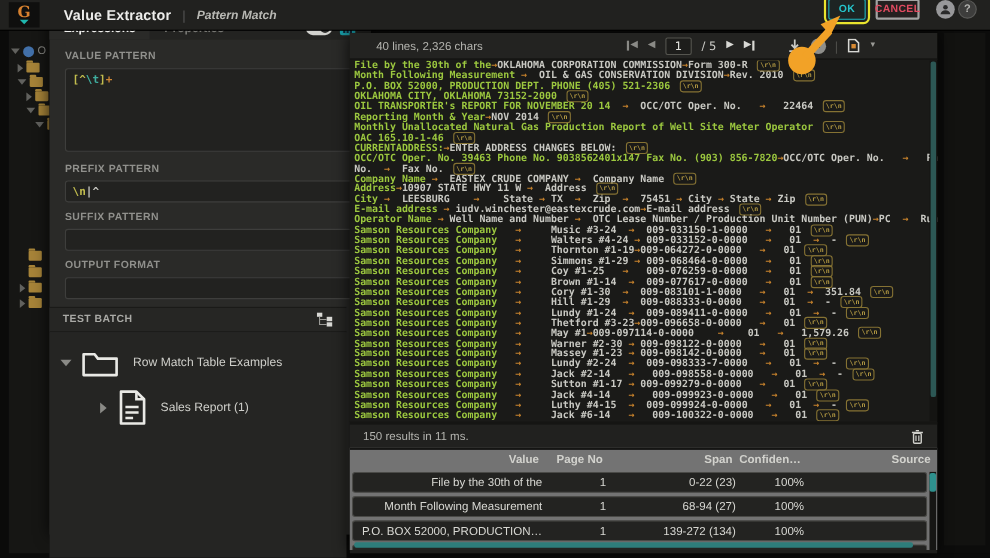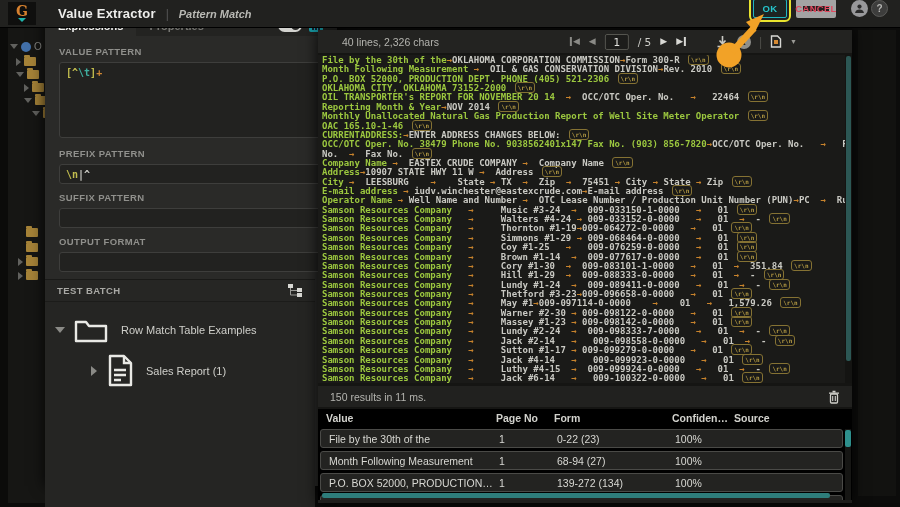--- a/index.html
+++ b/index.html
@@ -29,21 +29,21 @@
   .logo-g { font-family:"DejaVu Serif", serif; font-weight:bold; font-size:14px; color:#d6812f; line-height:12px; }
   .logo-chev { width:0; height:0; border-left:4px solid transparent; border-right:4px solid transparent;
     border-top:4px solid #1fb6ad; margin-top:1px; }
   .tb-title { margin-left:22px; font-size:13px; font-weight:bold; color:#ededeb; letter-spacing:.2px; }
   .tb-sep { margin:0 10px; color:#555; font-size:12px; }
   .tb-mode { font-style:italic; font-size:11px; font-weight:bold; color:#b9b9b4; }
   .tb-right { position:absolute; right:12px; top:0; height:16px; display:flex; align-items:center; }
   .btn { height:19px; border-radius:2px; font-weight:bold; font-size:9.5px; letter-spacing:.3px;
     display:flex; align-items:center; justify-content:center; background:#1d2423; cursor:pointer; }
   .btn-ok { width:34px; border:1px solid #1fb6c1; color:#25c4cb; outline:2px solid #e9e42e; outline-offset:2px; }
-  .btn-cancel { width:40px; margin-left:9px; border:7px solid #a3a3a3; color:#e04a60; background:#242020; }
+  .btn-cancel { width:40px; margin-left:9px; border:2px solid #a3a3a3; color:#e04a60; background:#242020; }
   .circ { width:17px; height:17px; border-radius:50%; display:flex; align-items:center; justify-content:center; }
   .user-circ { background:#98989a; margin-left:15px; }
   .help-circ { background:#3d3d3c; border:1px solid #5a5a58; color:#b5b5b2; font-size:10px; font-weight:bold; margin-left:3px; }
 
   
   .anno { position:absolute; left:692px; top:10px; width:90px; height:62px; z-index:9; pointer-events:none; overflow:visible; }
 
   
   .left-panel { position:absolute; left:45px; top:13px; width:292px; height:473px;
     background:#2a2a28; box-shadow:0 0 14px rgba(0,0,0,.85); }
@@ -109,21 +109,21 @@
   .crlf { display:inline-block; font-size:6px; color:#b59b43; border:1px solid #84713100;
     outline:1px solid #857233; border-radius:2px; padding:0 1px; margin-left:4px;
     transform:translateY(-1px); line-height:7px; }
   .v-scroll { position:absolute; right:0; top:0; width:7px; height:100%; background:#141412; }
   .v-thumb { position:absolute; right:1px; top:1px; width:5px; height:93%; background:#2c5754; border-radius:2px; }
 
   .summary-bar { height:24px; background:#21211f; border-top:3px solid #151513; display:flex;
     align-items:center; justify-content:space-between; padding:0 12px; }
   .summary-text { font-size:10.5px; color:#b4b4af; }
 
-  .rtable { position:relative; height:93px; background:#000000; border-top:2px solid #151513; overflow:hidden; }
+  .rtable { position:relative; height:93px; background:#737373; border-top:2px solid #151513; overflow:hidden;text-align:right; }
   .rt-grid { display:grid; grid-template-columns:170px 58px 118px 62px 1fr; padding-left:8px; align-items:center; }
   .rt-head { height:18px; color:#d2d2cd; font-size:10.5px; font-weight:bold; }
   .rt-rows { position:absolute; left:2px; right:9px; top:20px; bottom:0; overflow:hidden; }
   .rt-row { height:19px; margin-bottom:3px; background:#232321; border:1px solid #4a4a47;
     border-radius:3px; color:#d8d8d3; font-size:10.5px; }
   .rt-cell { overflow:hidden; white-space:nowrap; text-overflow:ellipsis; padding-right:6px; }
   .h-scroll { position:absolute; left:4px; bottom:2px; width:508px; height:5px; background:#2e7d7b; border-radius:2px; z-index:3; }
   .t-scroll { position:absolute; right:1px; top:20px; bottom:0; width:6px; background:#161614; }
   .t-thumb { position:absolute; top:1px; left:0; width:6px; height:17px; background:#2e908d; border-radius:2px; }
 
@@ -286,21 +286,21 @@
       <div class="vlines" id="vlines">
           <div class="vline"><span class="sg-m">File by the 30th of the</span><span class="sg-a">→</span><span class="sg-w">OKLAHOMA CORPORATION COMMISSION</span><span class="sg-a">→</span><span class="sg-w">Form 300-R </span><span class="crlf">\r\n</span></div>
           <div class="vline"><span class="sg-m">Month Following Measurement</span><span class="sg-a"> →  </span><span class="sg-w">OIL &amp; GAS CONSERVATION DIVISION</span><span class="sg-a">→</span><span class="sg-w">Rev. 2010 </span><span class="crlf">\r\n</span></div>
           <div class="vline"><span class="sg-m">P.O. BOX 52000, PRODUCTION DEPT. PHONE (405) 521-2306 </span><span class="crlf">\r\n</span></div>
           <div class="vline"><span class="sg-m">OKLAHOMA CITY, OKLAHOMA 73152-2000 </span><span class="crlf">\r\n</span></div>
           <div class="vline"><span class="sg-m">OIL TRANSPORTER's REPORT FOR NOVEMBER 20 14</span><span class="sg-a">  →  </span><span class="sg-w">OCC/OTC Oper. No.</span><span class="sg-a">   →   </span><span class="sg-w">22464 </span><span class="crlf">\r\n</span></div>
           <div class="vline"><span class="sg-m">Reporting Month &amp; Year</span><span class="sg-a">→</span><span class="sg-w">NOV 2014 </span><span class="crlf">\r\n</span></div>
           <div class="vline"><span class="sg-m">Monthly Unallocated Natural Gas Production Report of Well Site Meter Operator </span><span class="crlf">\r\n</span></div>
           <div class="vline"><span class="sg-m">OAC 165.10-1-46 </span><span class="crlf">\r\n</span></div>
           <div class="vline"><span class="sg-m">CURRENTADDRESS:</span><span class="sg-a">→</span><span class="sg-w">ENTER ADDRESS CHANGES BELOW: </span><span class="crlf">\r\n</span></div>
-          <div class="vline"><span class="sg-m">OCC/OTC Oper. No. 38479 Phone No. 9038562401x147 Fax No. (903) 856-7820</span><span class="sg-a">→</span><span class="sg-w">OCC/OTC Oper. No.</span><span class="sg-a">   →   </span><span class="sg-w">Phone</span></div>
+          <div class="vline"><span class="sg-m">OCC/OTC Oper. No. 39463 Phone No. 9038562401x147 Fax No. (903) 856-7820</span><span class="sg-a">→</span><span class="sg-w">OCC/OTC Oper. No.</span><span class="sg-a">   →   </span><span class="sg-w">Phone</span></div>
           <div class="vline"><span class="sg-w">No.</span><span class="sg-a">  →  </span><span class="sg-w">Fax No. </span><span class="crlf">\r\n</span></div>
           <div class="vline"><span class="sg-m">Company Name</span><span class="sg-a"> →  </span><span class="sg-w">EASTEX CRUDE COMPANY</span><span class="sg-a"> →  </span><span class="sg-w">Company Name </span><span class="crlf">\r\n</span></div>
           <div class="vline"><span class="sg-m">Address</span><span class="sg-a">→</span><span class="sg-w">10907 STATE HWY 11 W</span><span class="sg-a"> →  </span><span class="sg-w">Address </span><span class="crlf">\r\n</span></div>
           <div class="vline"><span class="sg-m">City</span><span class="sg-a"> →  </span><span class="sg-w">LEESBURG</span><span class="sg-a">    →    </span><span class="sg-w">State</span><span class="sg-a"> → </span><span class="sg-w">TX</span><span class="sg-a">  →  </span><span class="sg-w">Zip</span><span class="sg-a">  →  </span><span class="sg-w">75451</span><span class="sg-a"> → </span><span class="sg-w">City</span><span class="sg-a"> → </span><span class="sg-w">State</span><span class="sg-a"> → </span><span class="sg-w">Zip </span><span class="crlf">\r\n</span></div>
           <div class="vline"><span class="sg-m">E-mail address</span><span class="sg-a"> → </span><span class="sg-w">iudv.winchester@eastexcrude.com</span><span class="sg-a">→</span><span class="sg-w">E-mail address </span><span class="crlf">\r\n</span></div>
           <div class="vline"><span class="sg-m">Operator Name</span><span class="sg-a"> → </span><span class="sg-w">Well Name and Number</span><span class="sg-a"> →  </span><span class="sg-w">OTC Lease Number / Production Unit Number (PUN)</span><span class="sg-a">→</span><span class="sg-w">PC</span><span class="sg-a">  →  </span><span class="sg-w">Runs </span></div>
           <div class="vline"><span class="sg-m">Samson Resources Company</span><span class="sg-a">   →   </span><span class="sg-w">  Music #3-24</span><span class="sg-a">  →  </span><span class="sg-w">009-033150-1-0000</span><span class="sg-a">   →   </span><span class="sg-w">01 </span><span class="crlf">\r\n</span></div>
           <div class="vline"><span class="sg-m">Samson Resources Company</span><span class="sg-a">   →   </span><span class="sg-w">  Walters #4-24</span><span class="sg-a"> → </span><span class="sg-w">009-033152-0-0000</span><span class="sg-a">   →   </span><span class="sg-w">01</span><span class="sg-a">  →  </span><span class="sg-w">- </span><span class="crlf">\r\n</span></div>
           <div class="vline"><span class="sg-m">Samson Resources Company</span><span class="sg-a">   →   </span><span class="sg-w">  Thornton #1-19</span><span class="sg-a">→</span><span class="sg-w">009-064272-0-0000</span><span class="sg-a">   →   </span><span class="sg-w">01 </span><span class="crlf">\r\n</span></div>
           <div class="vline"><span class="sg-m">Samson Resources Company</span><span class="sg-a">   →   </span><span class="sg-w">  Simmons #1-29</span><span class="sg-a"> → </span><span class="sg-w">009-068464-0-0000</span><span class="sg-a">   →   </span><span class="sg-w">01 </span><span class="crlf">\r\n</span></div>
@@ -331,21 +331,21 @@
         <rect x="2.5" y="4" width="7" height="9" rx="1" fill="none" stroke="#cfcfca" stroke-width="1.3"></rect>
         <path d="M1 3.2 h10 M4.5 1.5 h3" stroke="#cfcfca" stroke-width="1.3"></path>
         <path d="M4.7 6 v5 M7.3 6 v5" stroke="#cfcfca" stroke-width="1.1"></path>
       </svg>
     </div>
 
     <div class="rtable">
       <div class="rt-grid rt-head">
         <div class="rt-cell">Value</div>
         <div class="rt-cell">Page No</div>
-        <div class="rt-cell">Form</div>
+        <div class="rt-cell">Span</div>
         <div class="rt-cell">Confidence</div>
         <div class="rt-cell">Source</div>
       </div>
       <div class="rt-rows" id="rtRows">
           <div class="rt-grid rt-row">
             <div class="rt-cell">File by the 30th of the</div>
             <div class="rt-cell">1</div>
             <div class="rt-cell">0-22 (23)</div>
             <div class="rt-cell">100%</div>
             <div class="rt-cell"></div>

